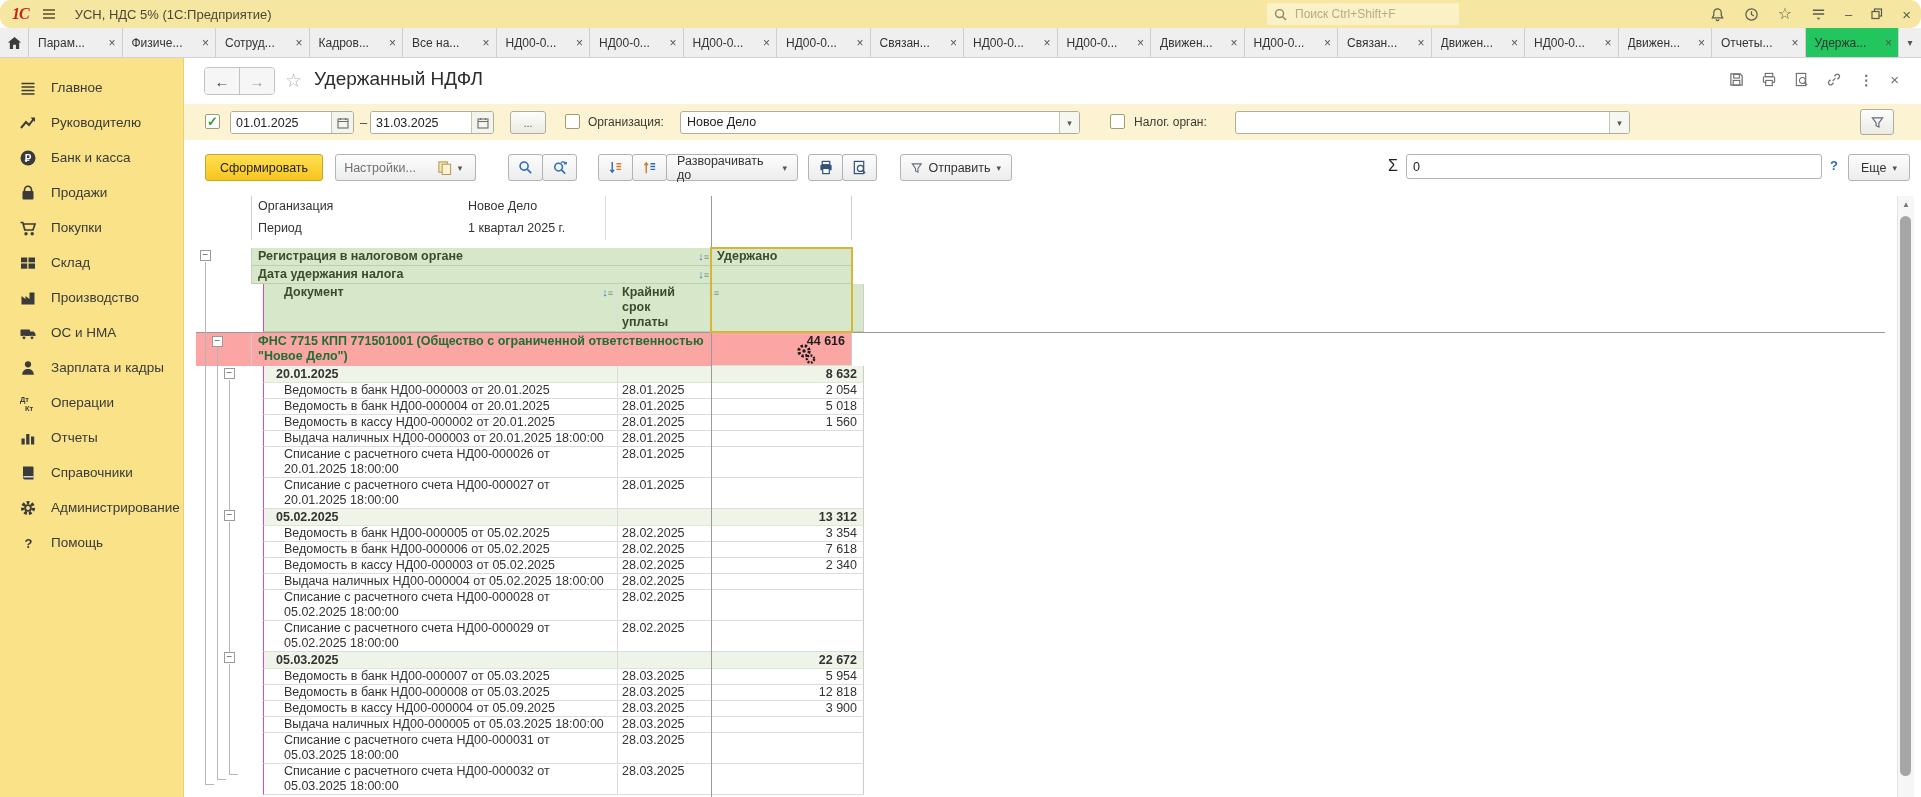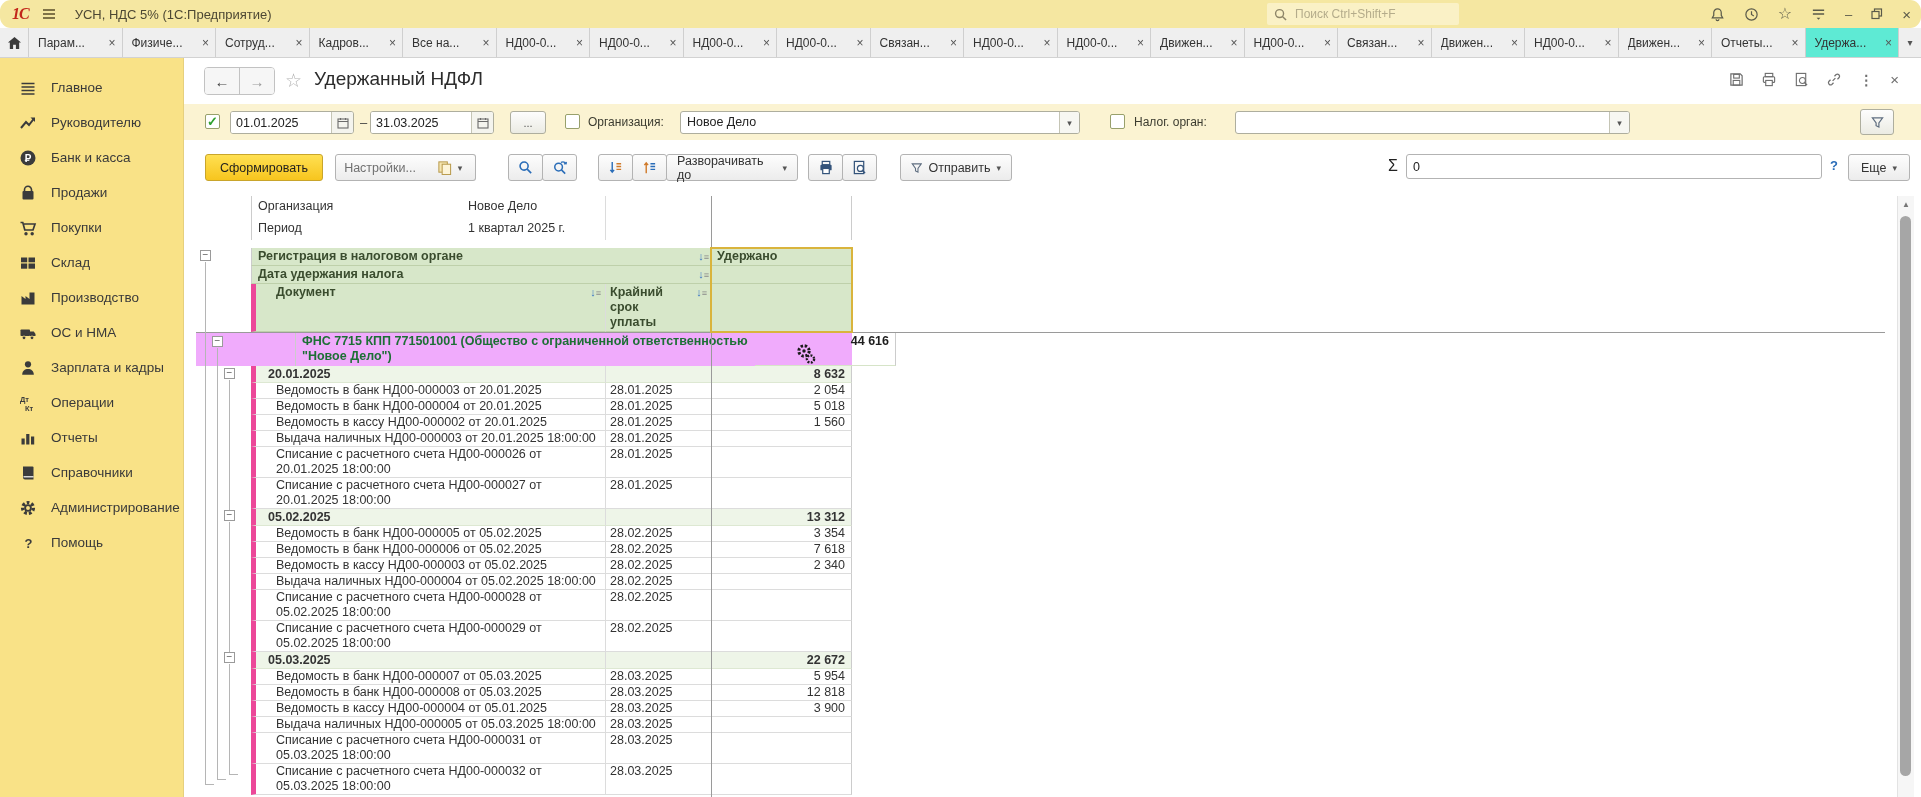--- a/index.html
+++ b/index.html
@@ -18,21 +18,21 @@
   .search input::placeholder{color:#b4ac8b;}
   .top-icons{position:absolute;right:10px;top:0;height:28px;display:flex;align-items:center;gap:19px;}
   .tic{color:#5a5a4a;font-size:13px;line-height:1;display:flex;align-items:center;}
   
   .tabbar{position:absolute;left:0;top:28px;width:100%;height:30px;background:#efefef;
           border-bottom:1px solid #d2d2d2;display:flex;box-sizing:border-box;}
   .home-tab{width:28px;display:flex;align-items:center;justify-content:center;border-right:1px solid #cfcfcf;}
   #tabs{display:flex;flex:1;min-width:0;}
   .tab{flex:1 1 0;min-width:0;display:flex;align-items:center;justify-content:space-between;
        padding:0 6px 0 9px;border-right:1px solid #cfcfcf;font-size:12px;color:#333;background:transparent;}
-  .tab.active{background:#5eead4;}
+  .tab.active{background:#22c55e;}
   .tab-label{white-space:nowrap;overflow:hidden;}
   .tab-close{color:#555;font-size:12px;margin-left:4px;}
   .tab-overflow{width:22px;display:flex;align-items:center;justify-content:center;color:#555;font-size:10px;}
   
   .sidebar{position:absolute;left:0;top:58px;width:184px;bottom:0;background:#f9e287;
            border-right:1px solid #e6d07e;padding-top:12px;box-sizing:border-box;}
   .side-item{height:35px;display:flex;align-items:center;padding-left:18px;gap:13px;font-size:13.5px;color:#3a3a3a;}
   .side-icon{width:20px;height:18px;display:flex;align-items:center;justify-content:center;flex:0 0 20px;}
   
   .content{position:absolute;left:184px;top:58px;right:0;bottom:0;background:#fff;}
@@ -75,41 +75,41 @@
   .dd{font-size:9px;color:#555;}
   .sum-sym{font-size:16px;color:#222;}
   .sum-input{width:416px;height:25px;border:1px solid #b3b3b3;border-radius:3px;font-size:12.5px;color:#222;
       padding:0 6px;box-sizing:border-box;font-family:"Liberation Sans",sans-serif;outline:none;}
   .help{color:#2a6db8;font-size:13px;font-weight:bold;}
   
   .report{position:absolute;left:12px;top:138px;width:1701px;height:601px;font-size:12.5px;color:#333;}
   .trow{display:flex;width:656px;box-sizing:border-box;}
   .cell{box-sizing:border-box;}
   .c-gut{width:55px;flex:0 0 55px;}
-  .c-doc{width:354px;flex:0 0 354px;padding:0 4px 0 20px;border-left:5px solid #ec4899;line-height:15px;}
+  .c-doc{width:354px;flex:0 0 354px;padding:0 4px 0 20px;border-left:1px solid #ec4899;line-height:15px;margin-left:12px;}
   .c-dl{width:106px;flex:0 0 106px;padding:0 4px;border-left:1px solid #dcdcdc;line-height:15px;}
   .c-val{width:141px;flex:0 0 141px;text-align:right;padding:0 6px;border-right:1px solid #cccccc;line-height:15px;}
   .inforow{height:22px;}
   .i-lbl{width:213px;flex:0 0 213px;padding:3px 4px 0 6px;border-left:1px solid #cccccc;}
   .i-val{width:141px;flex:0 0 141px;padding:3px 4px 0;}
   .i-sp1{width:106px;flex:0 0 106px;border-left:1px solid #dcdcdc;}
   .i-sp2{width:141px;flex:0 0 141px;border-right:1px solid #cccccc;}
   .spacer{height:8px;}
   .hrow .cell{background:#d7e7c9;font-weight:bold;color:#3a4c2e;border-bottom:1px solid #bed0aa;}
   .hrow .c-gut{background:transparent;border-bottom:none;}
   .h-merge{width:460px;flex:0 0 460px;padding:1px 2px 0 6px;border-left:1px solid #cccccc;
            display:flex;justify-content:space-between;align-items:flex-start;line-height:15px;}
   .hA{height:18px;}.hB{height:18px;}
   .hC{height:48px;}
   .hC .c-doc{padding-top:1px;display:flex;justify-content:space-between;align-items:flex-start;}
   .hC .c-dl{padding-top:1px;display:flex;justify-content:space-between;align-items:flex-start;}
   .sort{white-space:nowrap;}
   .sort .sa{color:#3a76c4;font-size:11px;font-weight:normal;}
   .sort .sl{color:#8a8a8a;font-size:9px;font-weight:normal;}
-  .fnsrow{background:#f0abfc;padding-left:44px;}
+  .fnsrow{background:#fca5a5;}
   .fnsrow .c-lbl{width:460px;flex:0 0 460px;padding:2px 6px 2px 6px;border-left:1px solid #cccccc;
         font-weight:bold;color:#1d6f35;line-height:15px;}
   .fnsrow .c-val{font-weight:bold;color:#1e1e1e;padding-top:2px;border-bottom:1px solid #d6e4c8;}
   .grow .cell{background:#eef5e8;border-bottom:1px solid #dde8d2;}
   .grow .c-gut{background:transparent;border-bottom:none;}
   .grow .c-doc{font-weight:bold;padding-left:12px;padding-top:1px;}
   .grow .c-val{font-weight:bold;padding-top:1px;}
   .grow{height:17px;}
   .drow .cell{border-bottom:1px solid #dcdcdc;}
   .drow .c-gut{border-bottom:none;}
@@ -705,21 +705,21 @@
             <div class="cell c-val">5 954</div>
           </div>
           <div class="trow drow">
             <div class="cell c-gut"></div>
             <div class="cell c-doc">Ведомость в банк НД00-000008 от 05.03.2025</div>
             <div class="cell c-dl">28.03.2025</div>
             <div class="cell c-val">12 818</div>
           </div>
           <div class="trow drow">
             <div class="cell c-gut"></div>
-            <div class="cell c-doc">Ведомость в кассу НД00-000004 от 05.01.2025</div>
+            <div class="cell c-doc">Ведомость в кассу НД00-000004 от 05.09.2025</div>
             <div class="cell c-dl">28.03.2025</div>
             <div class="cell c-val">3 900</div>
           </div>
           <div class="trow drow">
             <div class="cell c-gut"></div>
             <div class="cell c-doc">Выдача наличных НД00-000005 от 05.03.2025 18:00:00</div>
             <div class="cell c-dl">28.03.2025</div>
             <div class="cell c-val"></div>
           </div>
           <div class="trow drow">

